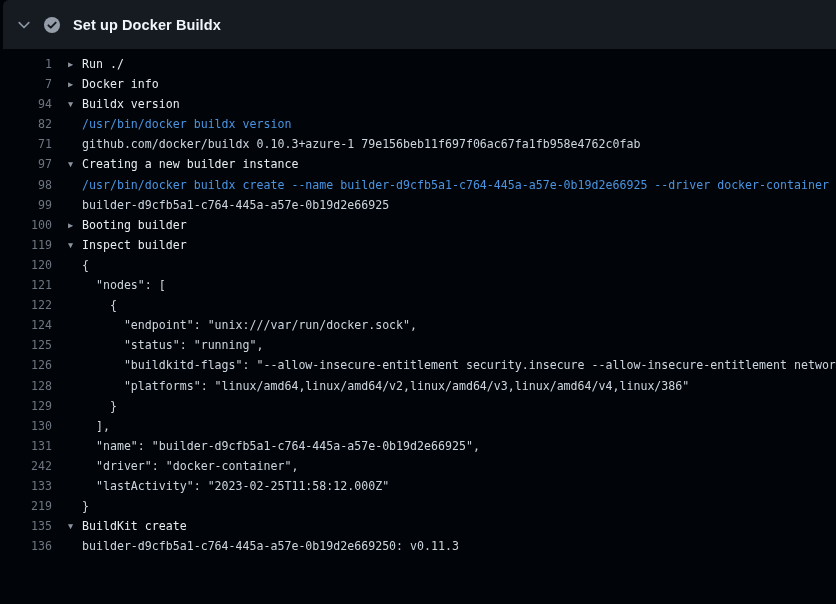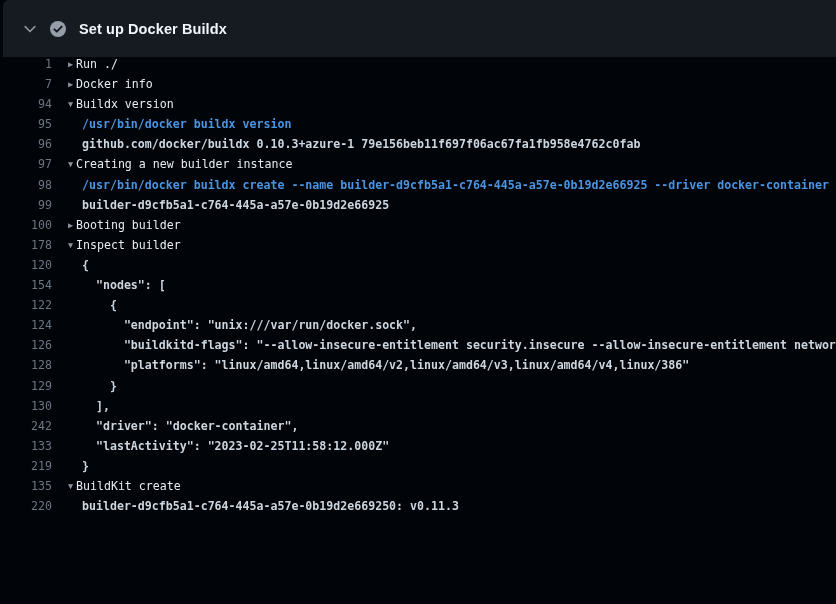--- a/index.html
+++ b/index.html
@@ -8,25 +8,25 @@
     --output-text-color:#cdd5de; --command-color:#4a94e0;
     --icon-gray:#8b949e; --check-circle-fill:#959ea8; --check-mark-color:#14181f;
   }
   *{margin:0;padding:0;box-sizing:border-box;}
   html,body{width:836px;height:604px;overflow:hidden;}
   body{
     background:var(--page-bg);
     font-family:"DejaVu Sans Mono", monospace;
   }
   .step-header{
-    position:absolute;left:3px;top:0;width:833px;height:57px;
+    position:absolute;left:3px;top:0;width:833px;height:49px;
     background:var(--header-bg);
     border-top-left-radius:6px;
     display:flex;align-items:center;
-    padding-left:19px;
+    padding-left:13px;
     cursor:pointer;
     text-align:right;
   }
   .chev{width:16px;height:16px;display:block;}
   .status-ico{width:18px;height:18px;display:block;margin-left:11px;}
   .step-title{
     margin-left:12px;
     font-family:"Liberation Sans", sans-serif;
     font-size:14.5px;font-weight:600;color:var(--title-color);
     letter-spacing:.1px;
@@ -39,22 +39,22 @@
   .ln{
     flex:0 0 52px;text-align:right;color:var(--line-number-color);
     cursor:pointer;
   }
   .line-content{display:flex;align-items:center;}
   .log-line .line-content{margin-left:16px;}
   .tri{
     color:var(--icon-gray);font-size:8.5px;width:8px;
     display:inline-block;cursor:pointer;
   }
-  .group-label{color:var(--group-text-color);cursor:pointer;}
-  .plain{margin-left:30px !important;font-weight:bold;}
+  .group-label{color:var(--group-text-color);margin-left:6px;cursor:pointer;}
+  .plain{margin-left:30px !important;}
   .t-output{color:var(--output-text-color);}
   .t-command{color:var(--command-color);}
 </style>
 </head>
 <body>
 
 <div class="step-header">
   <svg class="chev" viewBox="0 0 16 16">
     <path d="M3.2 5.7 L8 10.5 L12.8 5.7" fill="none" stroke="#8b949e" stroke-width="1.7" stroke-linecap="round" stroke-linejoin="round"></path>
   </svg>
@@ -62,33 +62,35 @@
     <circle cx="9" cy="9" r="8" fill="#959ea8"></circle>
     <path d="M5.4 9.3 L7.8 11.7 L12.7 6.6" fill="none" stroke="#14181f" stroke-width="1.9" stroke-linecap="round" stroke-linejoin="round"></path>
   </svg>
   <span class="step-title">Set up Docker Buildx</span>
 </div>
 
 <div class="log-area">
     <div class="log-line"><span class="ln">1</span><span class="line-content"><span class="tri">▶</span><span class="group-label">Run ./</span></span></div>
     <div class="log-line"><span class="ln">7</span><span class="line-content"><span class="tri">▶</span><span class="group-label">Docker info</span></span></div>
     <div class="log-line"><span class="ln">94</span><span class="line-content"><span class="tri">▼</span><span class="group-label">Buildx version</span></span></div>
-    <div class="log-line"><span class="ln">95</span><span class="line-content plain t-command">/usr/bin/docker buildx version</span></div>
-    <div class="log-line"><span class="ln">96</span><span class="line-content plain t-output">github.com/docker/buildx 0.10.3+azure-1 79e156beb11f697f06ac67fa1fb958e4762c0fab</span></div>
+    <div class="log-line"><span class="ln">82</span><span class="line-content plain t-command">/usr/bin/docker buildx version</span></div>
+    <div class="log-line"><span class="ln">71</span><span class="line-content plain t-output">github.com/docker/buildx 0.10.3+azure-1 79e156beb11f697f06ac67fa1fb958e4762c0fab</span></div>
     <div class="log-line"><span class="ln">97</span><span class="line-content"><span class="tri">▼</span><span class="group-label">Creating a new builder instance</span></span></div>
     <div class="log-line"><span class="ln">98</span><span class="line-content plain t-command">/usr/bin/docker buildx create --name builder-d9cfb5a1-c764-445a-a57e-0b19d2e66925 --driver docker-container</span></div>
     <div class="log-line"><span class="ln">99</span><span class="line-content plain t-output">builder-d9cfb5a1-c764-445a-a57e-0b19d2e66925</span></div>
     <div class="log-line"><span class="ln">100</span><span class="line-content"><span class="tri">▶</span><span class="group-label">Booting builder</span></span></div>
-    <div class="log-line"><span class="ln">178</span><span class="line-content"><span class="tri">▼</span><span class="group-label">Inspect builder</span></span></div>
+    <div class="log-line"><span class="ln">119</span><span class="line-content"><span class="tri">▼</span><span class="group-label">Inspect builder</span></span></div>
     <div class="log-line"><span class="ln">120</span><span class="line-content plain t-output">{</span></div>
-    <div class="log-line"><span class="ln">154</span><span class="line-content plain t-output">  "nodes": [</span></div>
+    <div class="log-line"><span class="ln">121</span><span class="line-content plain t-output">  "nodes": [</span></div>
     <div class="log-line"><span class="ln">122</span><span class="line-content plain t-output">    {</span></div>
     <div class="log-line"><span class="ln">124</span><span class="line-content plain t-output">      "endpoint": "unix:///var/run/docker.sock",</span></div>
+    <div class="log-line"><span class="ln">125</span><span class="line-content plain t-output">      "status": "running",</span></div>
     <div class="log-line"><span class="ln">126</span><span class="line-content plain t-output">      "buildkitd-flags": "--allow-insecure-entitlement security.insecure --allow-insecure-entitlement network.host",</span></div>
     <div class="log-line"><span class="ln">128</span><span class="line-content plain t-output">      "platforms": "linux/amd64,linux/amd64/v2,linux/amd64/v3,linux/amd64/v4,linux/386"</span></div>
     <div class="log-line"><span class="ln">129</span><span class="line-content plain t-output">    }</span></div>
     <div class="log-line"><span class="ln">130</span><span class="line-content plain t-output">  ],</span></div>
+    <div class="log-line"><span class="ln">131</span><span class="line-content plain t-output">  "name": "builder-d9cfb5a1-c764-445a-a57e-0b19d2e66925",</span></div>
     <div class="log-line"><span class="ln">242</span><span class="line-content plain t-output">  "driver": "docker-container",</span></div>
     <div class="log-line"><span class="ln">133</span><span class="line-content plain t-output">  "lastActivity": "2023-02-25T11:58:12.000Z"</span></div>
     <div class="log-line"><span class="ln">219</span><span class="line-content plain t-output">}</span></div>
     <div class="log-line"><span class="ln">135</span><span class="line-content"><span class="tri">▼</span><span class="group-label">BuildKit create</span></span></div>
-    <div class="log-line"><span class="ln">220</span><span class="line-content plain t-output">builder-d9cfb5a1-c764-445a-a57e-0b19d2e669250: v0.11.3</span></div>
+    <div class="log-line"><span class="ln">136</span><span class="line-content plain t-output">builder-d9cfb5a1-c764-445a-a57e-0b19d2e669250: v0.11.3</span></div>
   </div>
 
 </body></html>

